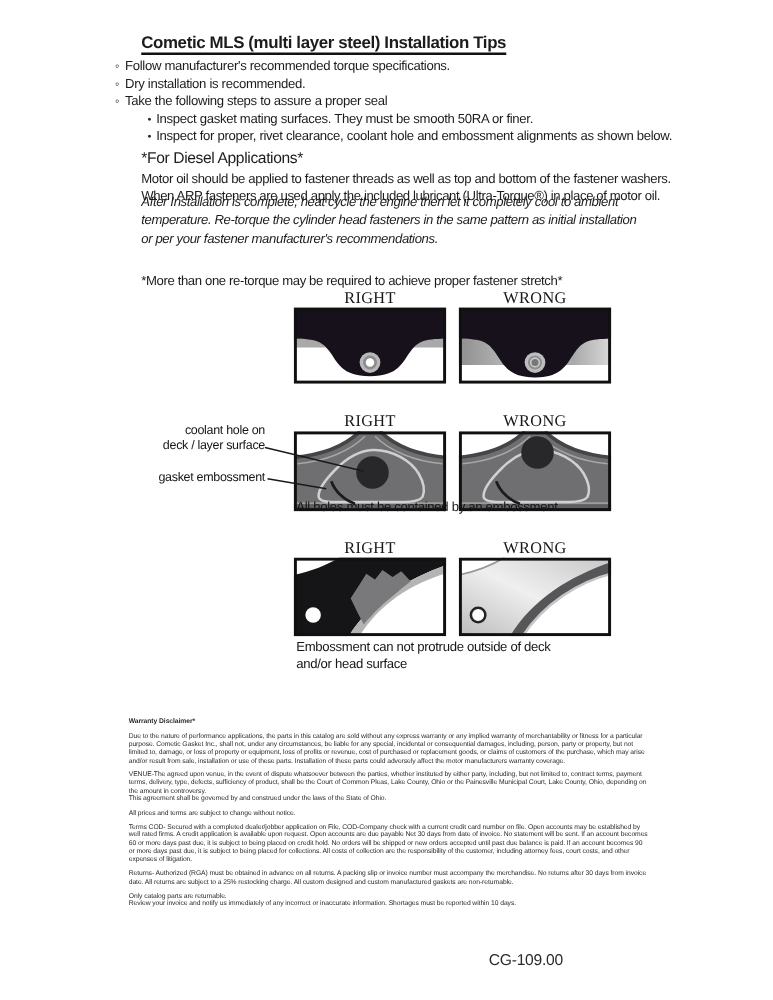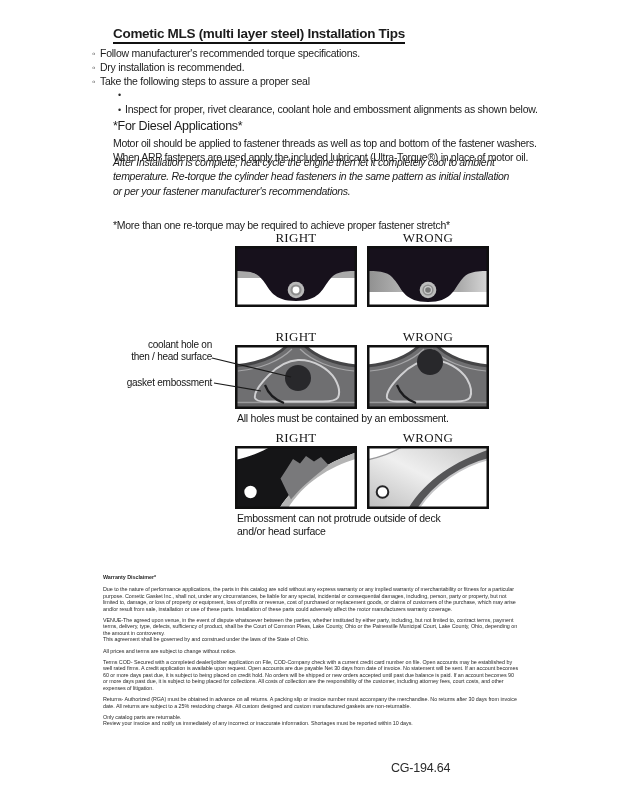--- a/index.html
+++ b/index.html
@@ -56,20 +56,21 @@
     <div class="b-row">
         <span class="b-dot">◦</span>
         <span>Dry installation is recommended.</span>
       </div>
     <div class="b-row">
         <span class="b-dot">◦</span>
         <span>Take the following steps to assure a proper seal</span>
       </div>
     <div class="b-row b-sub">
         <span class="b-dot">•</span>
+        <span>Inspect gasket mating surfaces.  They must be smooth 50RA or finer.</span>
       </div>
     <div class="b-row b-sub">
         <span class="b-dot">•</span>
         <span>Inspect for proper, rivet clearance, coolant hole and embossment alignments as shown below.</span>
       </div>
   </div>
 
   <div class="diesel-h">*For Diesel Applications*</div>
   <div class="body-p p1 pre">Motor oil should be applied to fastener threads as well as top and bottom of the fastener washers.
 When ARP fasteners are used apply the included lubricant (Ultra-Torque®) in place of motor oil.</div>
@@ -141,24 +142,24 @@
       <path d="M3,26 C25,24 45,16 57,4" fill="none" stroke="#a6a6a8" stroke-width="1.2"></path>
       <path d="M119,26 C97,24 77,16 65,4" fill="none" stroke="#a6a6a8" stroke-width="1.2"></path>
       <line x1="0" y1="57.5" x2="122" y2="57.5" stroke="#9b9b9d" stroke-width="1.3"></line>
       <rect y="58.5" width="122" height="5.5" fill="#606062"></rect>
       <path d="M20,53 C19,48 25,39 34,30 C43,21 53,15.5 63,15 C79,14.5 94,24 100,34 C104,41 105,48 103,52.5 C101,55.5 96,56.5 88,56.5 L30,56.5 C24,56.5 21,55.5 20,53 Z" fill="none" stroke="#d0d0d2" stroke-width="2"></path>
       <path d="M30,40 C33,48 40,55 49,58" fill="none" stroke="#1b1b1d" stroke-width="2.2"></path>
       <circle cx="63" cy="17" r="13" fill="#28282b"></circle>
       <rect x="1.25" y="1.25" width="119.5" height="61.5" fill="none" stroke="#101010" stroke-width="2.5"></rect>
     </svg>
   </div>
-  <div class="caption" style="top:412px;">All holes must be contained by an embossment.</div>
+  <div class="caption" style="top:400px;">All holes must be contained by an embossment.</div>
 
   <div class="side-label lbl-coolant pre">coolant hole on
-then / head surface</div>
+deck / layer surface</div>
   <div class="side-label lbl-emboss">gasket embossment</div>
   <svg class="leader-overlay" width="100" height="50" viewBox="0 0 100 50">
     <line x1="7" y1="8" x2="86" y2="27" stroke="#1a1a1a" stroke-width="1.1"></line>
     <line x1="9" y1="33" x2="56" y2="41" stroke="#1a1a1a" stroke-width="1.1"></line>
   </svg>
 
   <div class="fig-label" style="left:235px; top:430px;">RIGHT</div>
   <div class="fig-label" style="left:367px; top:430px;">WRONG</div>
 
   <div class="fig-box" style="left:235px; top:446px;">
@@ -197,15 +198,15 @@
     <p class="pre">Due to the nature of performance applications, the parts in this catalog are sold without any express warranty or any implied warranty of merchantability or fitness for a particular purpose.  Cometic Gasket Inc., shall not, under any circumstances, be liable for any special, incidental or consequential damages, including, person, party or property, but not limited to, damage, or loss of property or equipment, loss of profits or revenue, cost of purchased or replacement goods, or claims of customers of the purchase, which may arise and/or result from sale, installation or use of these parts.  Installation of these parts could adversely affect the motor manufacturers warranty coverage.</p>
     <p class="pre">VENUE-The agreed upon venue, in the event of dispute whatsoever between the parties, whether instituted by either party, including, but not limited to, contract terms, payment terms, delivery, type, defects, sufficiency of product, shall be the Court of Common Pleas, Lake County, Ohio or the Painesville Municipal Court, Lake County, Ohio, depending on the amount in controversy.
 This agreement shall be governed by and construed under the laws of the State of Ohio.</p>
     <p class="pre">All prices and terms are subject to change without notice.</p>
     <p class="pre">Terms COD- Secured with a completed dealer/jobber application on File, COD-Company check with a current credit card number on file.  Open accounts may be established by well rated firms.  A credit application is available upon request.  Open accounts are due payable Net 30 days from date of invoice.  No statement will be sent.  If an account becomes 60 or more days past due, it is subject to being placed on credit hold.  No orders will be shipped or new orders accepted until past due balance is paid.  If an account becomes 90 or more days past due, it is subject to being placed for collections.  All costs of collection are the responsibility of the customer, including attorney fees, court costs, and other expenses of litigation.</p>
     <p class="pre">Returns- Authorized (RGA) must be obtained in advance on all returns.  A packing slip or invoice number must accompany the merchandise.  No returns after 30 days from invoice date.  All returns are subject to a 25% restocking charge.  All custom designed and custom manufactured gaskets are non-returnable.</p>
     <p class="pre">Only catalog parts are returnable.
 Review your invoice and notify us immediately of any incorrect or inaccurate information.  Shortages must be reported within 10 days.</p>
   </div>
 
-  <div class="doc-num">CG-194.64</div>
+  <div class="doc-num">CG-109.00</div>
 
 </div>
 
 </body></html>

